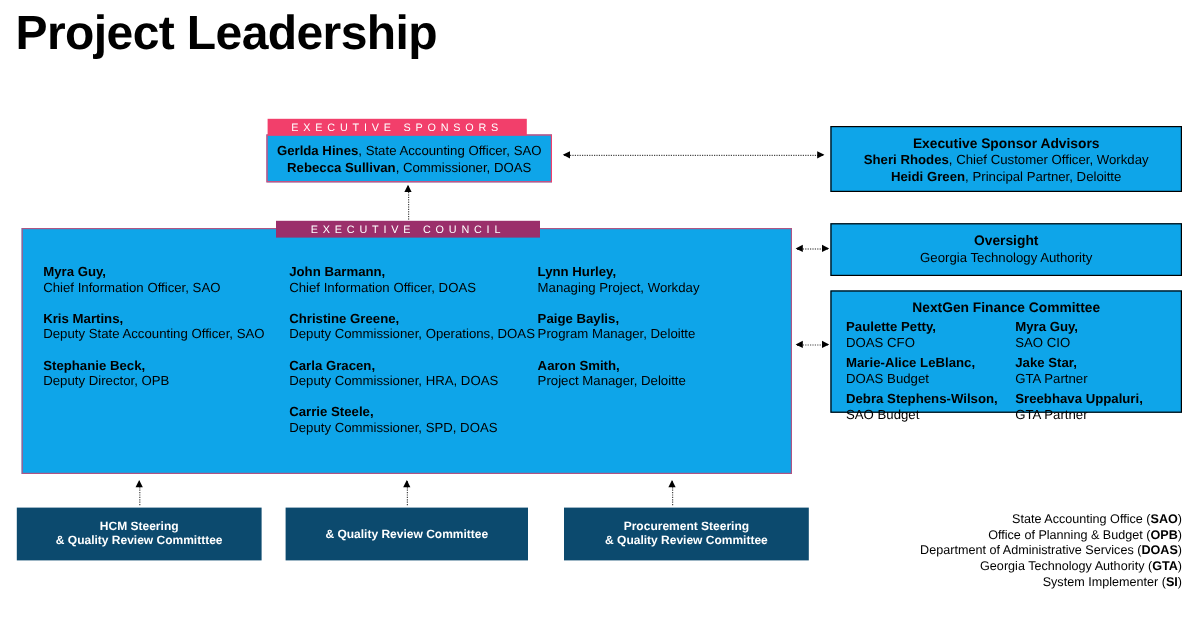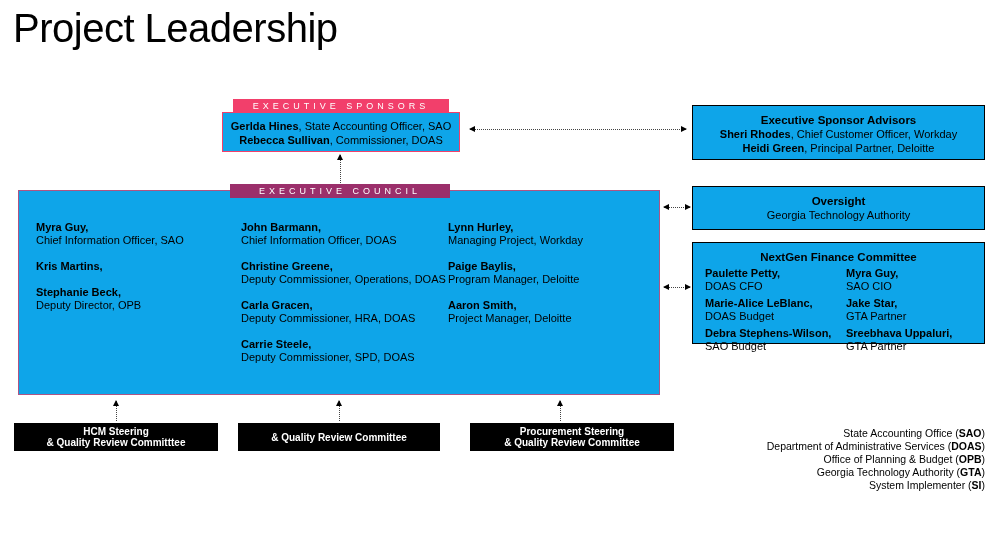--- a/index.html
+++ b/index.html
@@ -1,27 +1,27 @@
 <!DOCTYPE html>
 <html><head>
 <meta charset="utf-8">
 <style>
   * { margin:0; padding:0; box-sizing:border-box; }
   body { background:#fff; font-family:"Liberation Sans", sans-serif; color:#000; }
   .page { position:relative; width:1000px; height:533px; background:#fff; overflow:hidden; }
 
-  .page-title { position:absolute; left:13px; top:6px; font-size:40px; font-weight:400; letter-spacing:-0.5px; }
+  .page-title { position:absolute; left:13px; top:6px; font-size:40px; font-weight:700; letter-spacing:-0.5px; }
 
   
   .box { position:absolute; background:#0ea5e9; }
   .black-border { border:1px solid #000; }
 
   
   .sponsors-box { left:222px; top:112px; width:238px; height:40px; border:1px solid #F23F6B; text-align:center; padding-top:6px; }
-  .sponsors-header { position:absolute; left:233px; top:99px; width:216px; height:14px; background:#F23F6B;
+  .sponsors-header { position:absolute; left:223px; top:99px; width:216px; height:14px; background:#F23F6B;
     color:#fff; font-size:9px; letter-spacing:4px; text-align:center; line-height:14px; }
   .person-line { font-size:11px; line-height:14px; }
 
   
   .council-header { position:absolute; left:230px; top:184px; width:220px; height:14px; background:#9B2F6B;
     color:#fff; font-size:9px; letter-spacing:4px; text-align:center; line-height:14px; }
 
   
   .advisors-box { left:692px; top:105px; width:293px; height:55px; text-align:center; padding-top:7px; }
   .oversight-box { left:692px; top:186px; width:293px; height:44px; text-align:center; padding-top:7px; }
@@ -37,21 +37,21 @@
   .col-2 { left:429px; }
   .member { margin-bottom:13px; font-size:11px; line-height:13px; }
   .member .name { font-weight:700; display:block; }
 
   .ng-col { position:absolute; top:24px; }
   .ng-col-0 { left:12px; }
   .ng-col-1 { left:153px; }
   .ng-col .member { margin-bottom:4px; }
 
   
-  .committee { position:absolute; top:423px; height:28px; background:#000000; color:#fff;
+  .committee { position:absolute; top:423px; height:44px; background:#0c4a6e; color:#fff;
     display:flex; flex-direction:column; justify-content:center; text-align:center;
     font-size:10px; font-weight:700; line-height:11px; }
   .committee-0 { left:14px; width:204px; }
   .committee-1 { left:238px; width:202px; }
   .committee-2 { left:470px; width:204px; }
 
   
   .legend { position:absolute; right:15px; top:427px; text-align:right; font-size:10.5px; line-height:13px; }
   .legend b { font-weight:700; }
 
@@ -96,21 +96,21 @@
     <div class="box-title">Oversight</div>
     <div class="person-line">Georgia Technology Authority</div>
   </div>
 
   <div class="box council-box">
     <div class="council-col col-0">
       <div class="member">
         <span class="name">Myra Guy,</span><span>Chief Information Officer, SAO</span>
       </div>
       <div class="member">
-        <span class="name">Kris Martins,</span>
+        <span class="name">Kris Martins,</span><span>Deputy State Accounting Officer, SAO</span>
       </div>
       <div class="member">
         <span class="name">Stephanie Beck,</span><span>Deputy Director, OPB</span>
       </div>
     </div>
     <div class="council-col col-1">
       <div class="member">
         <span class="name">John Barmann,</span><span>Chief Information Officer, DOAS</span>
       </div>
       <div class="member">
@@ -170,22 +170,22 @@
   <div class="committee committee-1">
     <div>&amp; Quality Review Committee</div>
   </div>
   <div class="committee committee-2">
     <div>Procurement Steering</div>
     <div>&amp; Quality Review Committee</div>
   </div>
 
   <div class="legend">
     <div><span>State Accounting Office (</span><b>SAO</b><span>)</span></div>
+    <div><span>Office of Planning &amp; Budget (</span><b>OPB</b><span>)</span></div>
     <div><span>Department of Administrative Services (</span><b>DOAS</b><span>)</span></div>
-    <div><span>Office of Planning &amp; Budget (</span><b>OPB</b><span>)</span></div>
     <div><span>Georgia Technology Authority (</span><b>GTA</b><span>)</span></div>
     <div><span>System Implementer (</span><b>SI</b><span>)</span></div>
   </div>
 
   <div class="harrow" style="left:470px; top:129px; width:216px;"></div>
   <div class="varrow" style="left:340px; top:155px; height:28px;"></div>
   <div class="harrow" style="left:664px; top:207px; width:26px;"></div>
   <div class="harrow" style="left:664px; top:287px; width:26px;"></div>
   <div class="varrow" style="left:116px; top:401px; height:20px;"></div>
   <div class="varrow" style="left:339px; top:401px; height:20px;"></div>

